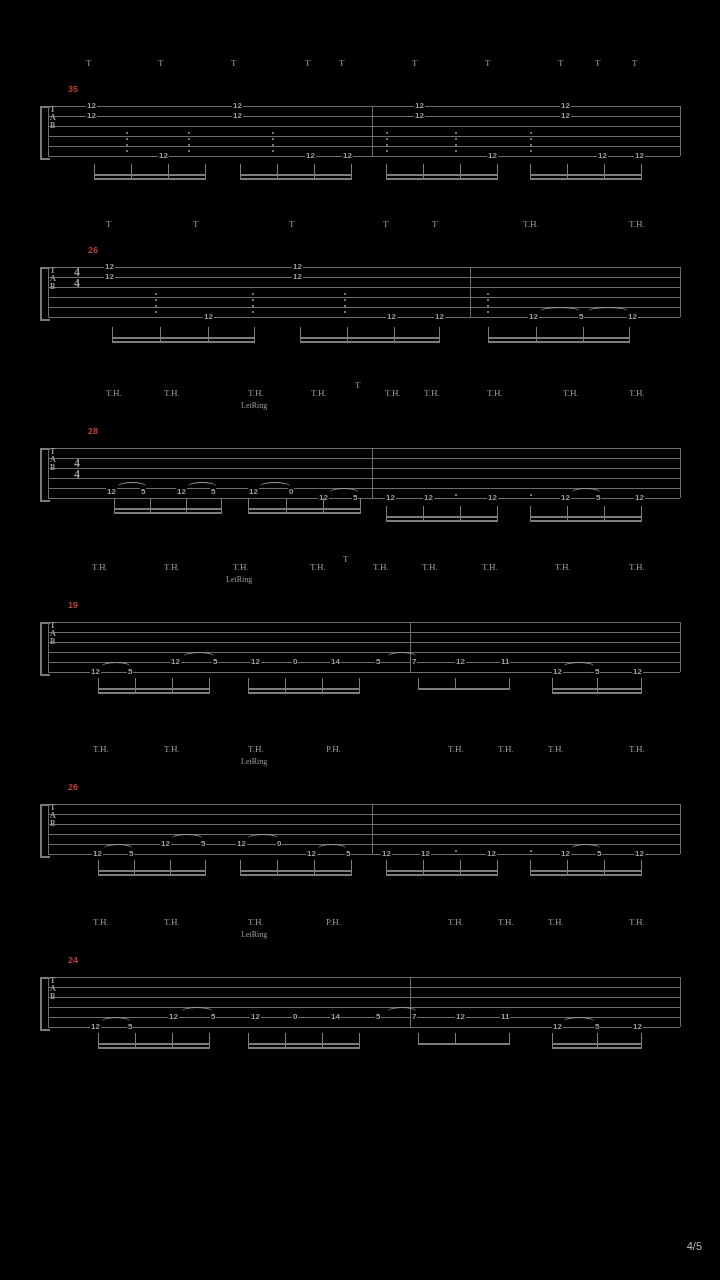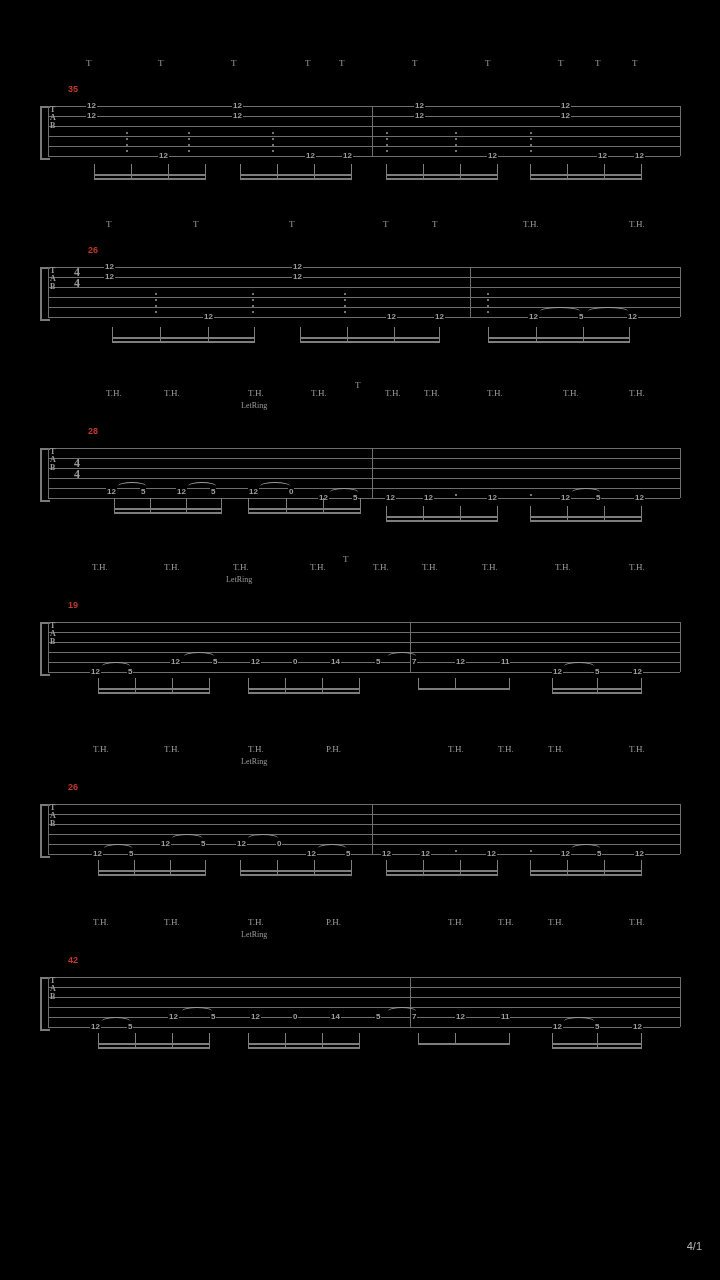--- a/index.html
+++ b/index.html
@@ -604,21 +604,21 @@
     <div class="marker" style="left:93px; top:2px;">T.H.</div>
     <div class="marker" style="left:164px; top:2px;">T.H.</div>
     <div class="marker" style="left:248px; top:2px;">T.H.</div>
     <div class="marker small" style="left:241px; top:15px;">LetRing</div>
     <div class="marker" style="left:326px; top:2px;">P.H.</div>
     <div class="marker" style="left:448px; top:2px;">T.H.</div>
     <div class="marker" style="left:498px; top:2px;">T.H.</div>
     <div class="marker" style="left:548px; top:2px;">T.H.</div>
     <div class="marker" style="left:629px; top:2px;">T.H.</div>
 
-    <div class="measure-num" style="left:68px; top:40px;">42</div>
+    <div class="measure-num" style="left:68px; top:40px;">24</div>
 
     <div class="bracket" style="top:62px; height:50px;"></div>
 
     <div class="staff" style="top:62px;">
       <div class="line" style="top:0px;"></div>
       <div class="line" style="top:10px;"></div>
       <div class="line" style="top:20px;"></div>
       <div class="line" style="top:30px;"></div>
       <div class="line" style="top:40px;"></div>
       <div class="line" style="top:50px;"></div>
@@ -672,14 +672,14 @@
     <div class="stem" style="left:455px; top:118px; height:12px;"></div>
     <div class="stem" style="left:509px; top:118px; height:12px;"></div>
 
     <div class="beam" style="left:552px; top:128px; width:90px;"></div>
     <div class="beam" style="left:552px; top:132px; width:90px;"></div>
     <div class="stem" style="left:552px; top:118px; height:14px;"></div>
     <div class="stem" style="left:597px; top:118px; height:14px;"></div>
     <div class="stem" style="left:641px; top:118px; height:14px;"></div>
   </div>
 
-  <div class="page-number">4/1</div>
+  <div class="page-number">4/5</div>
 </div>
 
 </body></html>

